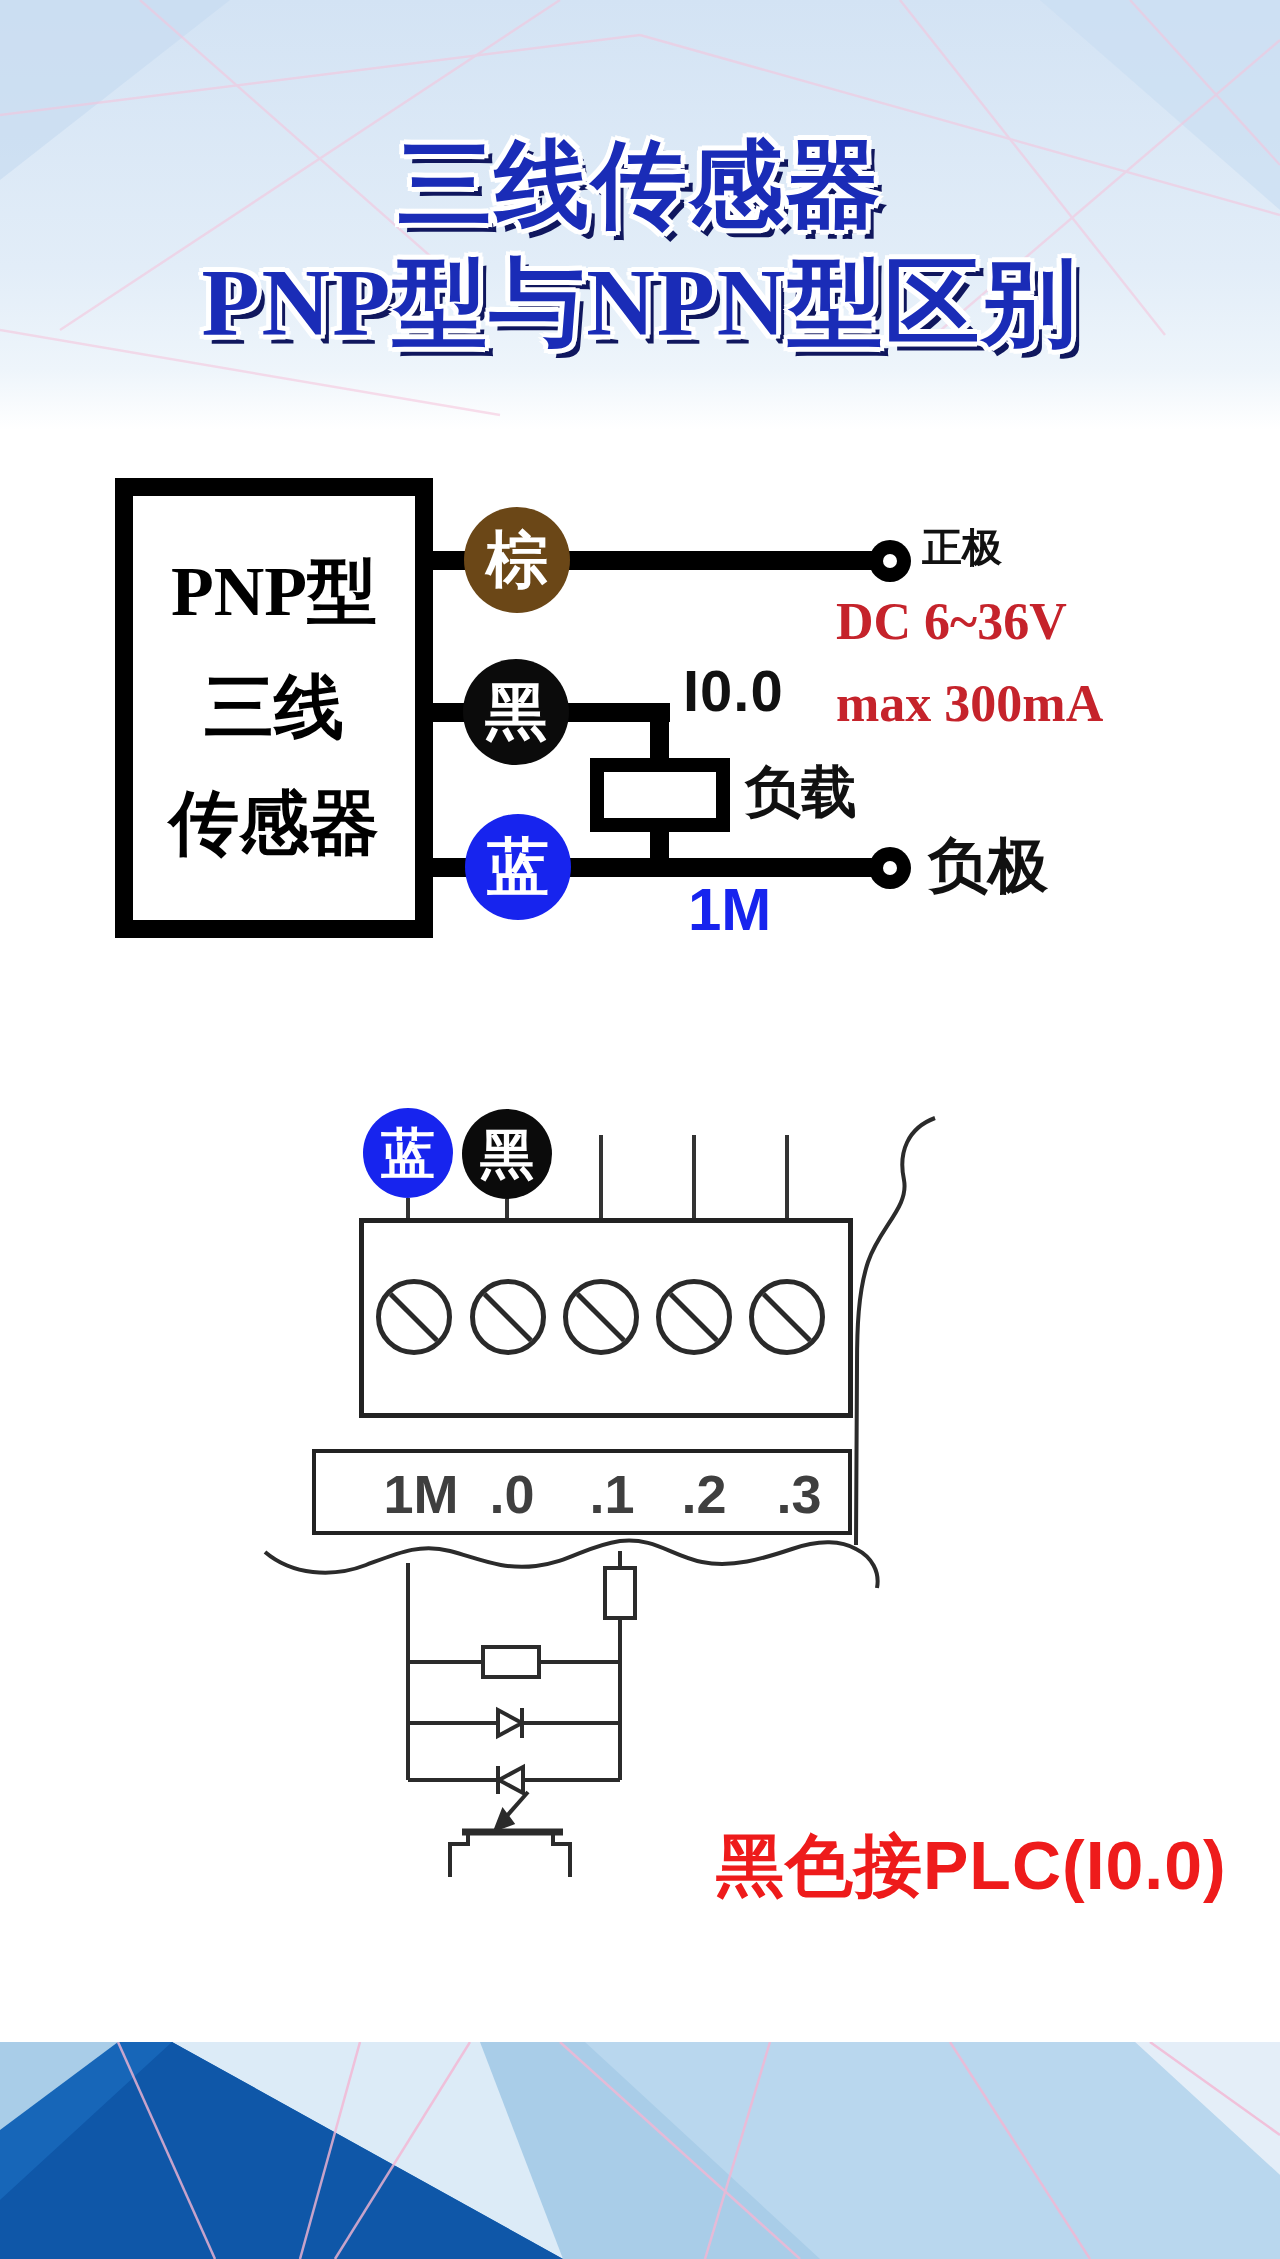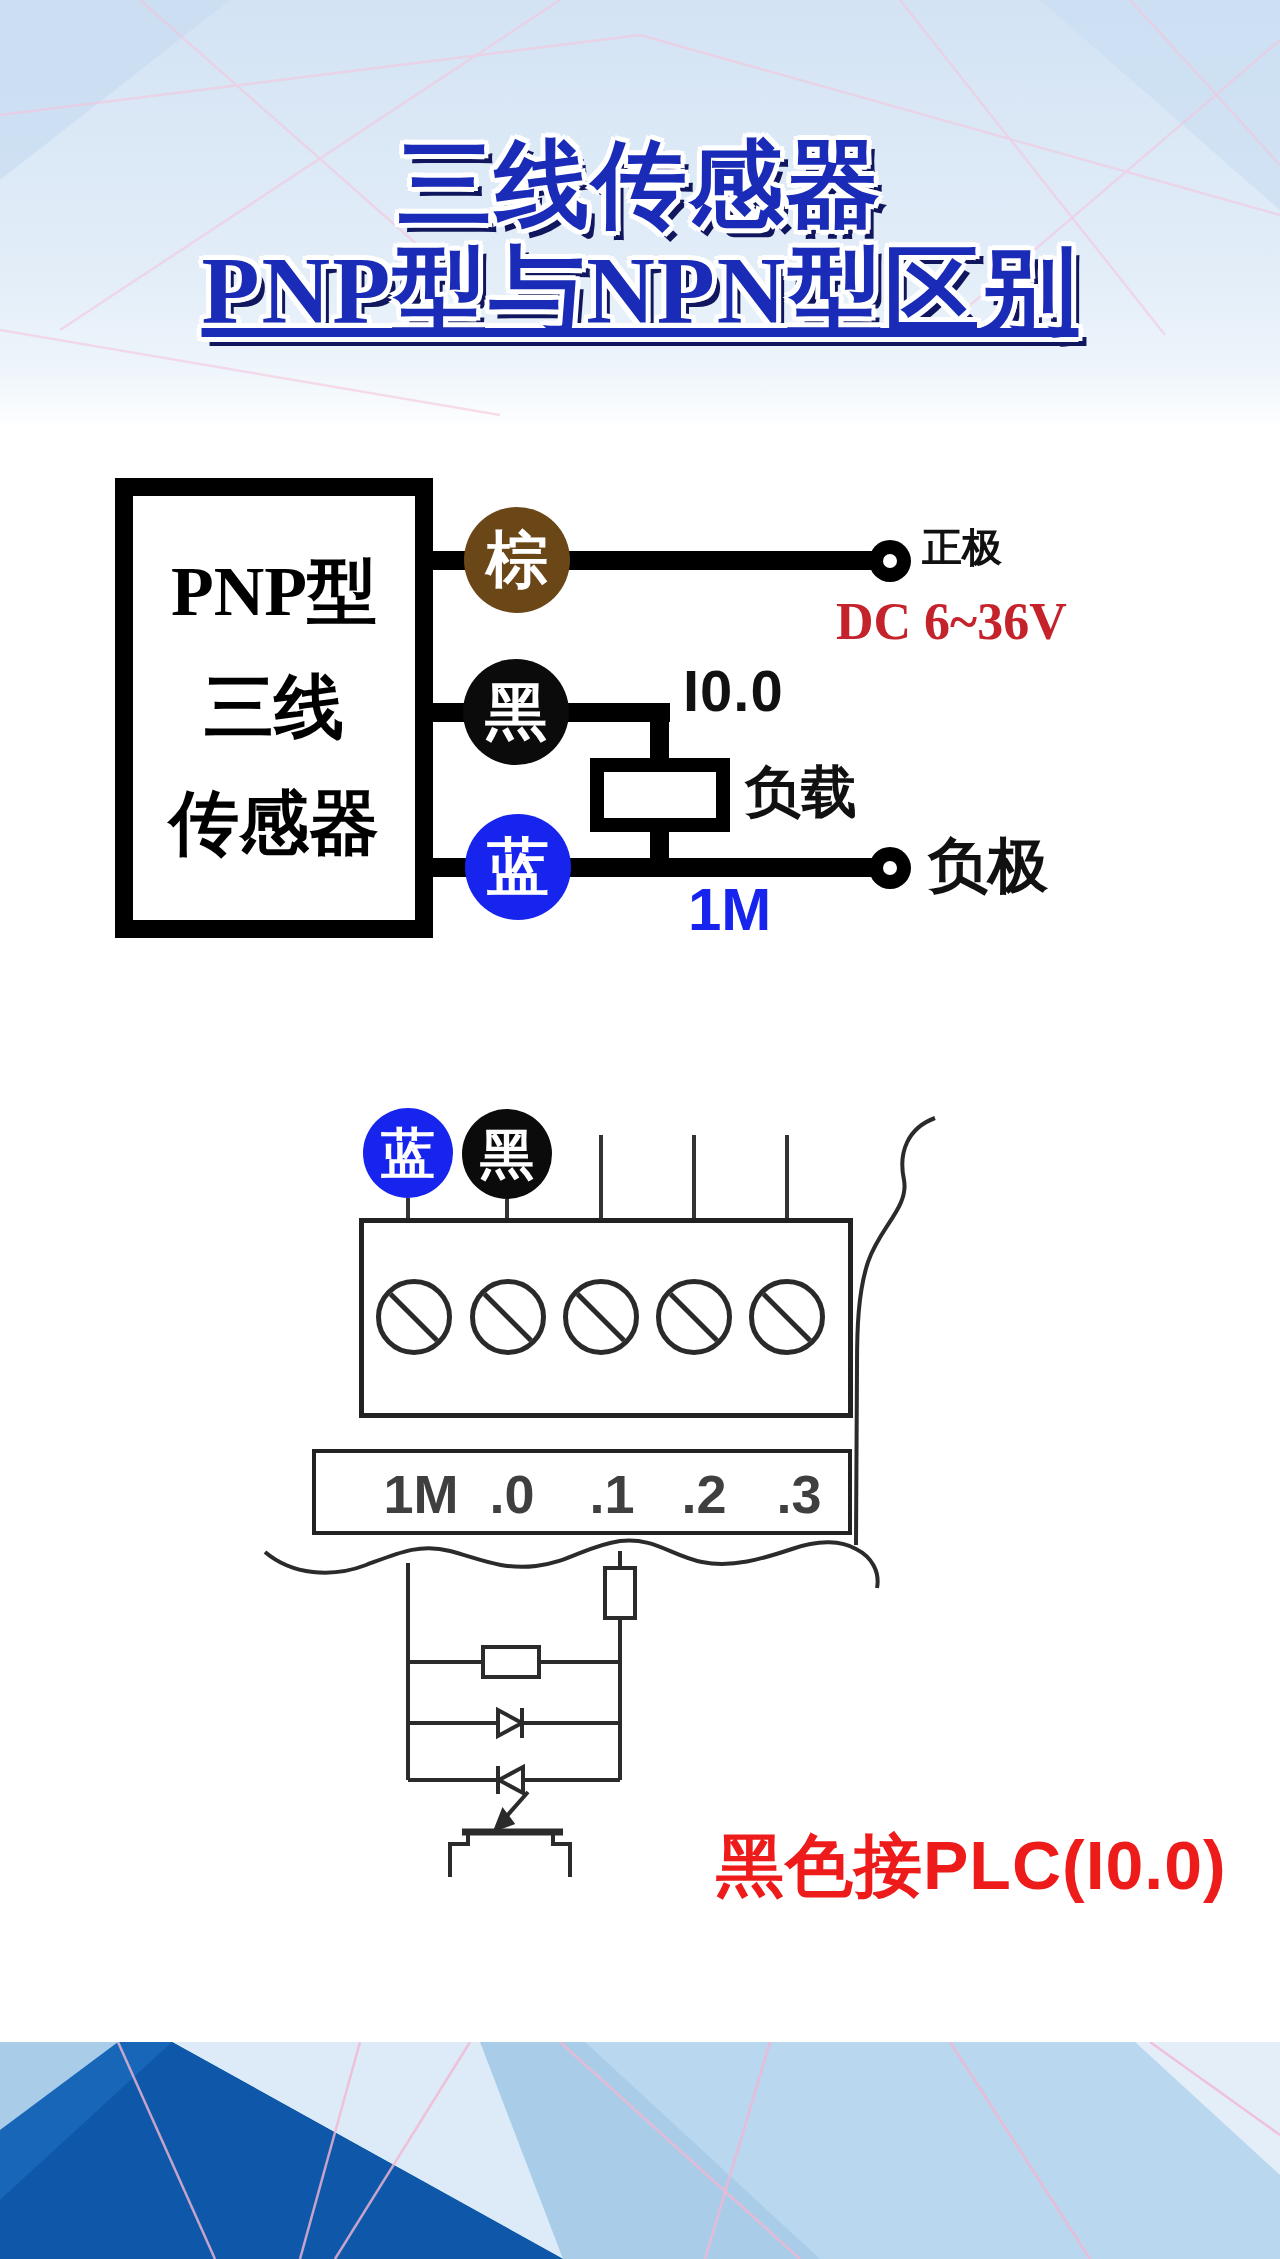--- a/index.html
+++ b/index.html
@@ -11,21 +11,21 @@
   .top-band{position:absolute;left:0;top:0;width:1280px;height:430px;}
 
   
   .title{position:absolute;left:0;width:1280px;text-align:center;
          font-family:"Liberation Serif","DejaVu Serif",serif;font-weight:bold;
          font-size:95px;line-height:1;color:#1a2cb7;letter-spacing:2px;
          text-shadow:-4px -4px 0 #fff,4px -4px 0 #fff,-4px 4px 0 #fff,4px 4px 0 #fff,
                      -5px 0 0 #fff,5px 0 0 #fff,0 -5px 0 #fff,0 5px 0 #fff,
                      8px 9px 0 #10175e;}
   .title-1{top:138px;}
-  .title-2{top:244px;text-decoration:underline;}
+  .title-2{top:256px;}
 
   
   .sensor-box{position:absolute;left:115px;top:478px;width:318px;height:460px;
               border:18px solid #000;background:#fff;box-sizing:border-box;
               display:flex;flex-direction:column;justify-content:center;align-items:center;row-gap:46px;}
   .sensor-box span{font-family:"Liberation Serif","DejaVu Serif",serif;font-weight:bold;
                    font-size:70px;line-height:1;color:#000;}
   .wire{position:absolute;background:#000;}
   .wire-brown-h{left:433px;top:551px;width:442px;height:19px;}
   .wire-black-h{left:433px;top:703px;width:237px;height:19px;}
@@ -135,20 +135,21 @@
 
   <div class="term-dot dot-pos"></div>
   <div class="term-dot dot-neg"></div>
 
   <div class="lbl lbl-pos">正极</div>
   <div class="lbl lbl-neg">负极</div>
   <div class="lbl lbl-i00">I0.0</div>
   <div class="lbl lbl-load">负载</div>
   <div class="lbl lbl-1m">1M</div>
   <div class="lbl-spec spec-v">DC 6~36V</div>
+  <div class="lbl-spec spec-a">max 300mA</div>
 
   <div class="badge-sm badge-sm-blue">蓝</div>
   <div class="badge-sm badge-sm-black">黑</div>
 
   <div class="pin" style="left:406px;top:1198px;height:20px;"></div>
   <div class="pin" style="left:505px;top:1199px;height:19px;"></div>
   <div class="pin" style="left:599px;top:1135px;height:83px;"></div>
   <div class="pin" style="left:692px;top:1135px;height:83px;"></div>
   <div class="pin" style="left:785px;top:1135px;height:83px;"></div>
 

